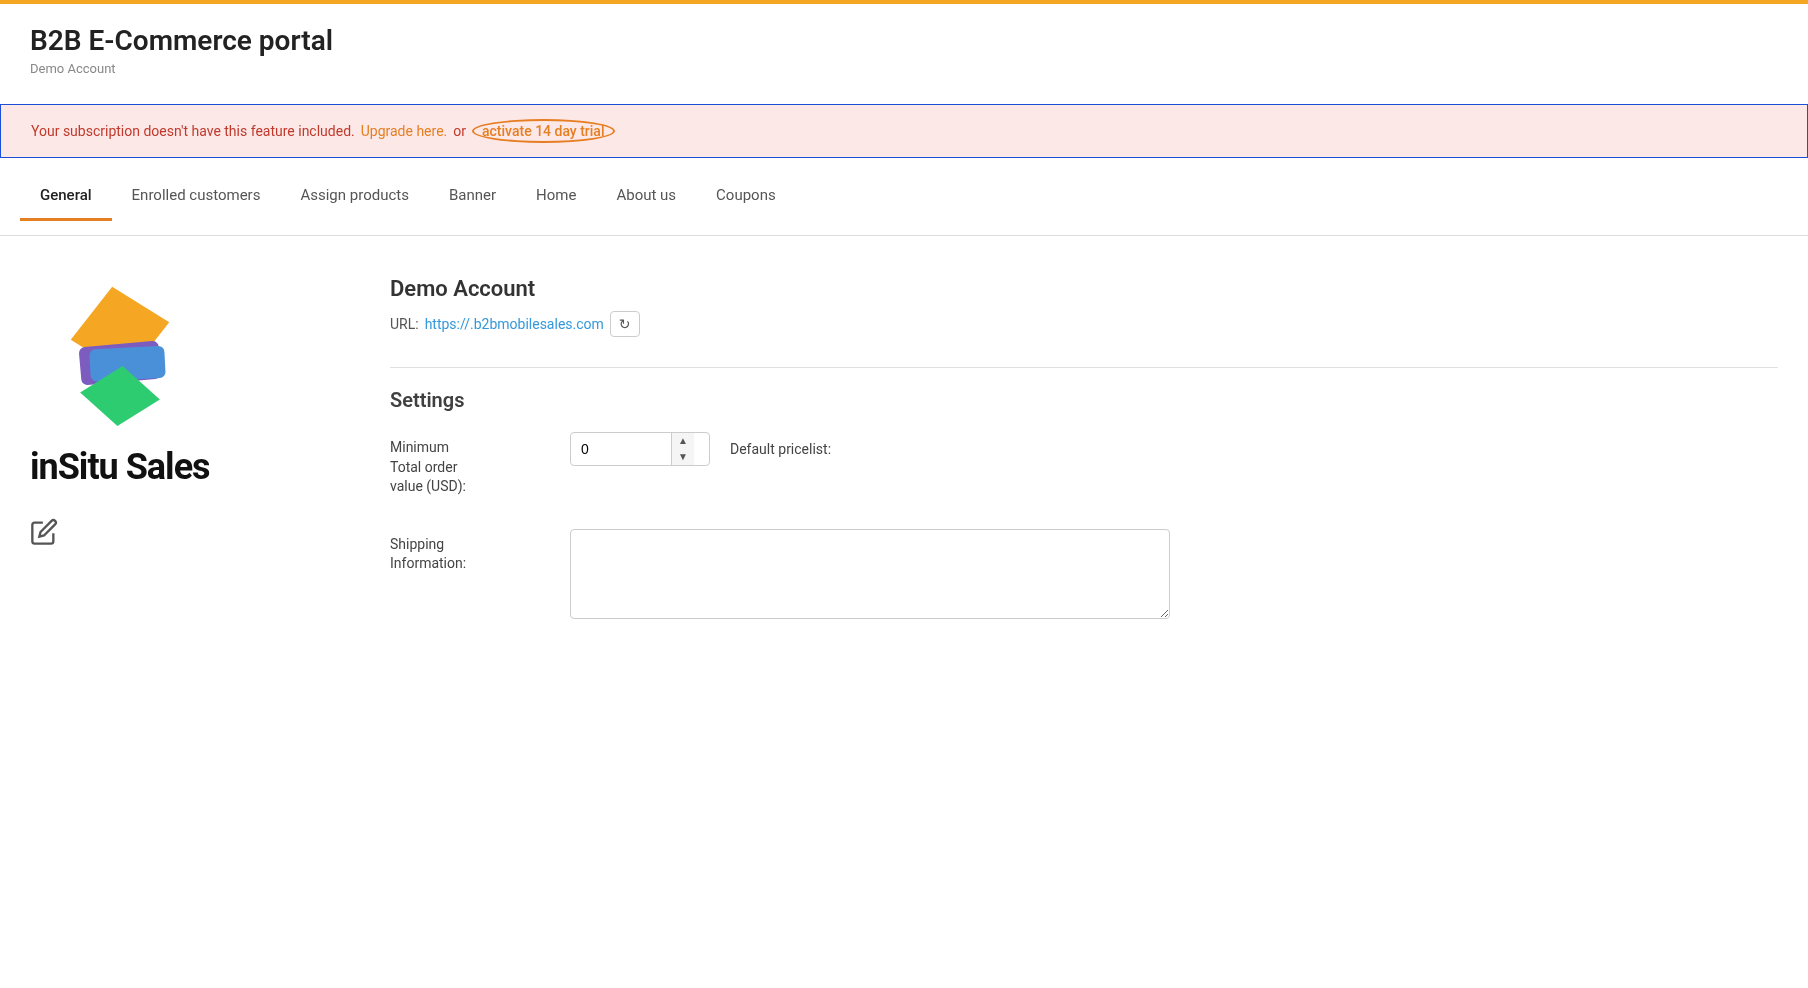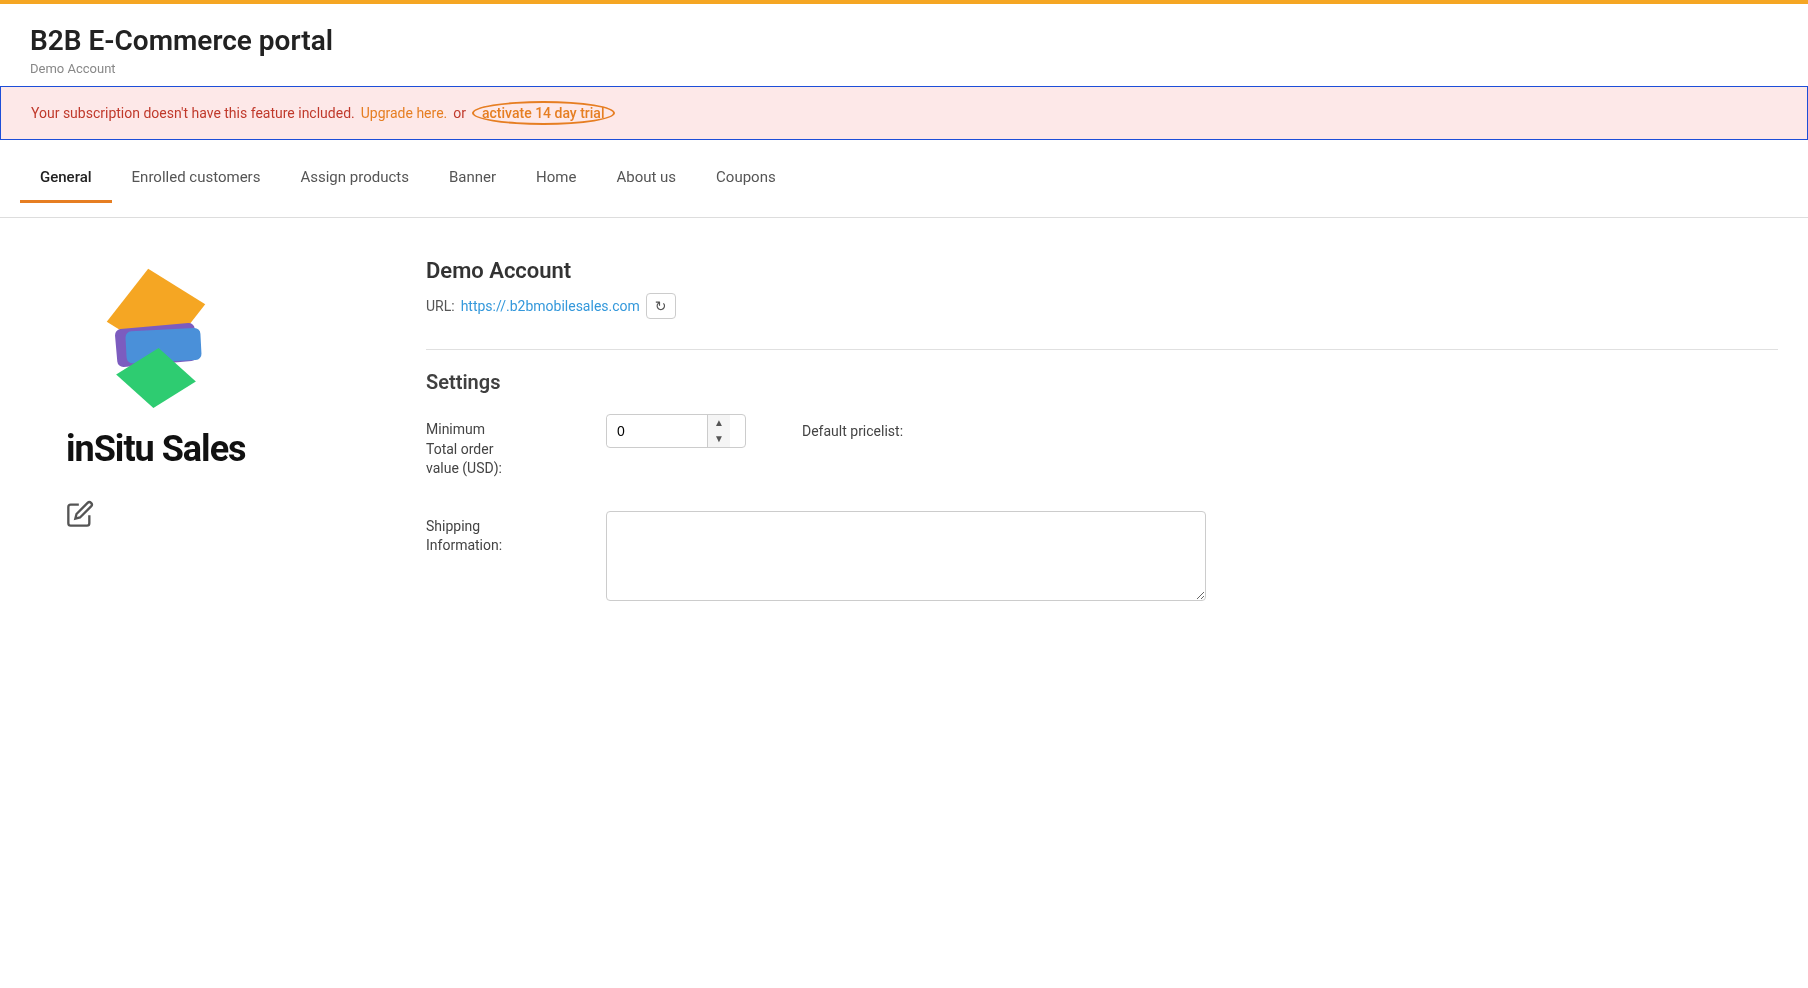--- a/index.html
+++ b/index.html
@@ -5,21 +5,21 @@
     * { box-sizing: border-box; margin: 0; padding: 0; }
     body { font-family: -apple-system, BlinkMacSystemFont, 'Segoe UI', Roboto, sans-serif; background: #fff; color: #333; }
 
     .top-bar {
       height: 4px;
       background: #f5a623;
       width: 100%;
     }
 
     .header {
-      padding: 20px 30px 10px 30px;
+      padding: 20px 30px 28px 30px;
     }
 
     .header-title {
       font-size: 28px;
       font-weight: 600;
       color: #222;
     }
 
     .header-subtitle {
       font-size: 13px;
@@ -87,21 +87,20 @@
       display: flex;
       padding: 40px 30px;
       gap: 60px;
     }
 
     .left-panel {
       display: flex;
       flex-direction: column;
       align-items: flex-start;
       min-width: 300px;
-      margin-left: 36px;
     }
 
     .logo-area {
       display: flex;
       flex-direction: column;
       align-items: center;
       margin-bottom: 20px;
     }
 
     .logo-graphic {
@@ -232,21 +231,20 @@
       cursor: pointer;
       padding: 2px 6px;
       font-size: 10px;
       line-height: 1.2;
       color: #555;
     }
 
     .pricelist-label {
       font-size: 14px;
       color: #444;
-      margin-left: 36px;
     }
 
     .textarea-input {
       border: 1px solid #ccc;
       border-radius: 4px;
       padding: 8px 10px;
       font-size: 14px;
       width: 600px;
       min-height: 90px;
       resize: both;

